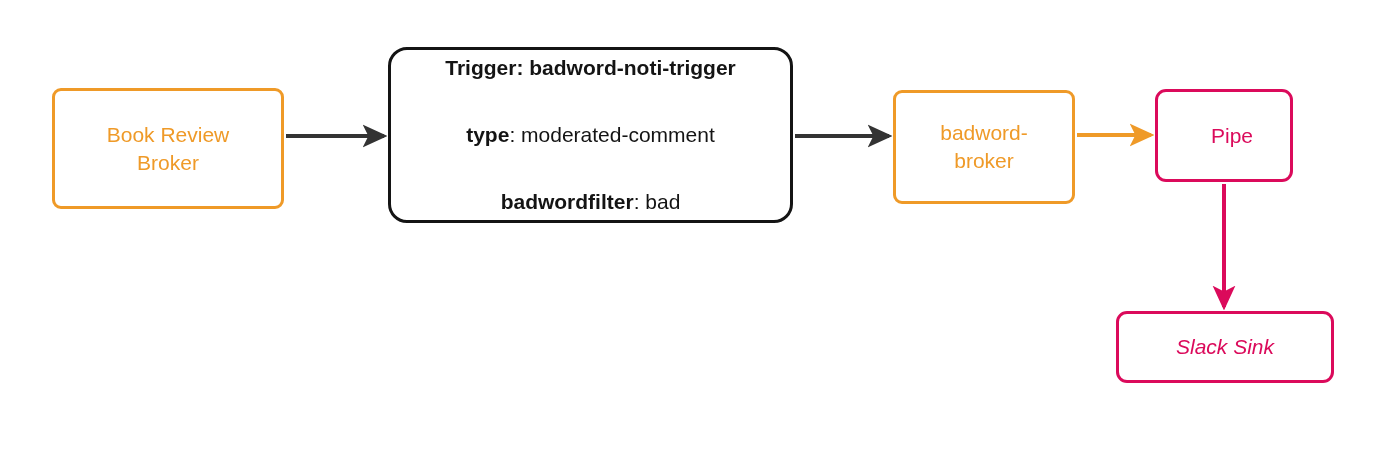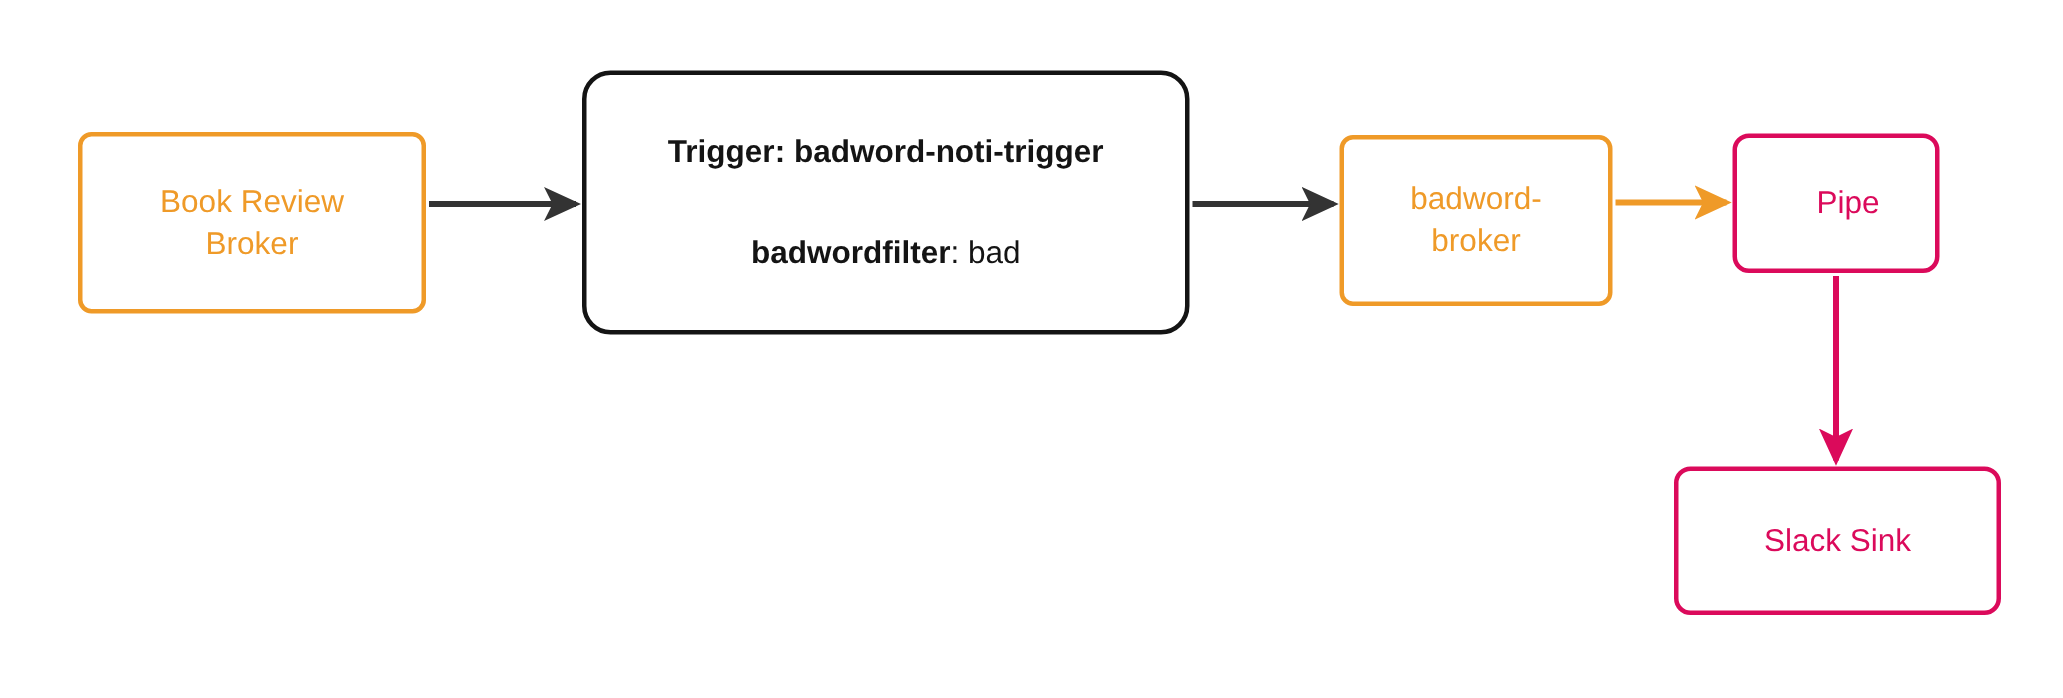--- a/index.html
+++ b/index.html
@@ -74,21 +74,21 @@
     color: #DB0A5B;
     font-size: 21px;
     line-height: 1.32;
   }
 
   
   #node-book-review-broker { left: 52px;   top: 88px;  width: 232px; height: 121px; }
   #node-trigger            { left: 388px;  top: 47px;  width: 405px; height: 176px; }
   #node-badword-broker     { left: 893px;  top: 90px;  width: 182px; height: 114px; }
   #node-pipe               { left: 1155px; top: 89px;  width: 138px; height: 93px; padding-left: 16px; }
-  #node-slack-sink         { left: 1116px; top: 311px; width: 218px; height: 99px; }
+  #node-slack-sink         { left: 1116px; top: 311px; width: 218px; height: 72px; font-style: italic; }
 </style>
 </head>
 <body>
 
 <div id="diagram-canvas">
 
   <svg id="edge-layer" viewBox="0 0 1375 465" width="1375" height="465" xmlns="http://www.w3.org/2000/svg">
     <defs>
       <marker id="arrow-dark" viewBox="0 0 10 10" refX="8.6" refY="5" markerWidth="6.2" markerHeight="6.2" orient="auto-start-reverse">
         <path d="M 0 0.4 L 10 5 L 0 9.6 L 2.3 5 Z" fill="#333333"></path>
@@ -111,20 +111,21 @@
   </svg>
 
   <div id="node-book-review-broker" class="node node-broker">
     <span class="node-label">Book Review
 Broker</span>
   </div>
 
   <div id="node-trigger" class="node node-trigger">
     <span class="node-label">
       <span class="row row-all-bold"><span class="k">Trigger:</span> <span>badword-noti-trigger</span></span>
+      <span class="row"><span class="k">type</span>: <span>moderated-comment</span></span>
       <span class="row"><span class="k">badwordfilter</span>: <span>bad</span></span>
     </span>
   </div>
 
   <div id="node-badword-broker" class="node node-broker">
     <span class="node-label">badword-
 broker</span>
   </div>
 
   <div id="node-pipe" class="node node-pipe">

